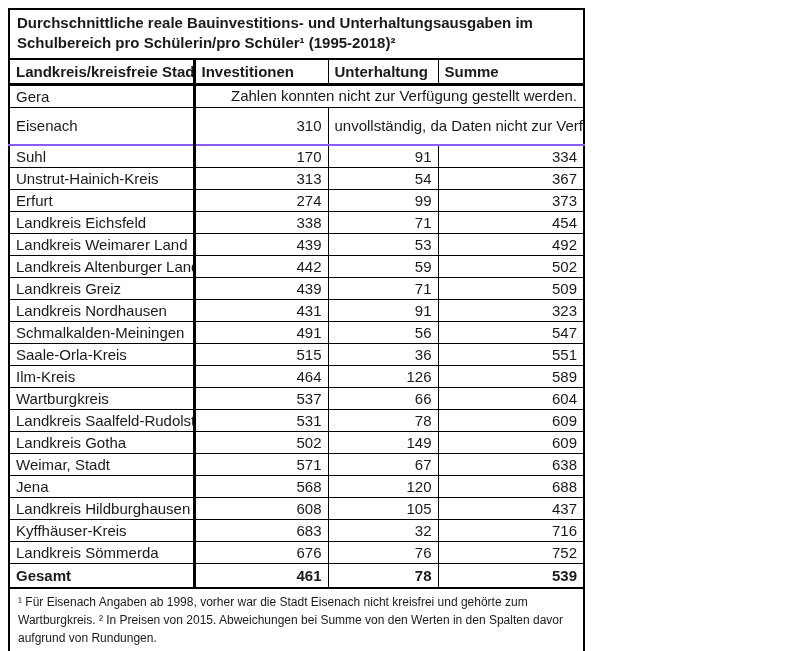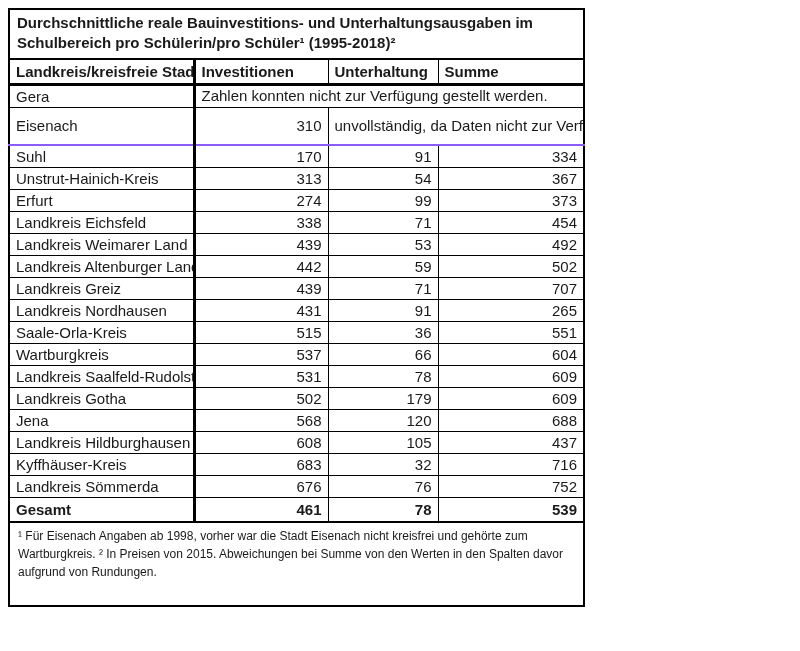--- a/index.html
+++ b/index.html
@@ -47,21 +47,21 @@
   tr.header-row th {
     font-weight: bold;
     text-align: left;
     border-bottom: 3px solid #000;
     padding-top: 2px;
     padding-bottom: 2px;
   }
   .c0 { border-right: 3px solid #000 !important; }
   .num { text-align: right; padding-right: 8px; }
   .red { color: var(--accent-red, #C00000); }
-  .center { text-align: left; margin-top: 23px; }
+  .center { text-align: right; margin-top: 23px; }
   .note {
     white-space: normal;
     line-height: 1.2;
     padding-top: 2px;
     padding-bottom: 2px;
   }
   tr.row-eisenach td { border-bottom: 2px solid #8b5cf6; }
   tr.row-eisenach td.note { height: 34px; }
   tr.total-row td { font-weight: bold; height: 21px; margin-left: 21px; }
   tr.footnote-row td {
@@ -137,51 +137,69 @@
         <tr>
           <td class="c0">Landkreis Altenburger Land</td>
           <td class="num">442</td>
           <td class="num">59</td>
           <td class="num">502</td>
         </tr>
         <tr>
           <td class="c0">Landkreis Greiz</td>
           <td class="num">439</td>
           <td class="num">71</td>
-          <td class="num">707</td>
+          <td class="num">509</td>
         </tr>
         <tr>
           <td class="c0">Landkreis Nordhausen</td>
           <td class="num">431</td>
           <td class="num">91</td>
-          <td class="num">265</td>
+          <td class="num">323</td>
+        </tr>
+        <tr>
+          <td class="c0">Schmalkalden-Meiningen</td>
+          <td class="num">491</td>
+          <td class="num">56</td>
+          <td class="num">547</td>
         </tr>
         <tr>
           <td class="c0">Saale-Orla-Kreis</td>
           <td class="num">515</td>
           <td class="num">36</td>
           <td class="num">551</td>
         </tr>
         <tr>
+          <td class="c0">Ilm-Kreis</td>
+          <td class="num">464</td>
+          <td class="num">126</td>
+          <td class="num">589</td>
+        </tr>
+        <tr>
           <td class="c0">Wartburgkreis</td>
           <td class="num">537</td>
           <td class="num">66</td>
           <td class="num">604</td>
         </tr>
         <tr>
           <td class="c0">Landkreis Saalfeld-Rudolstadt</td>
           <td class="num">531</td>
           <td class="num">78</td>
           <td class="num">609</td>
         </tr>
         <tr>
           <td class="c0">Landkreis Gotha</td>
           <td class="num">502</td>
-          <td class="num">179</td>
+          <td class="num">149</td>
           <td class="num">609</td>
+        </tr>
+        <tr>
+          <td class="c0">Weimar, Stadt</td>
+          <td class="num">571</td>
+          <td class="num">67</td>
+          <td class="num">638</td>
         </tr>
         <tr>
           <td class="c0">Jena</td>
           <td class="num">568</td>
           <td class="num">120</td>
           <td class="num">688</td>
         </tr>
         <tr>
           <td class="c0">Landkreis Hildburghausen</td>
           <td class="num">608</td>

